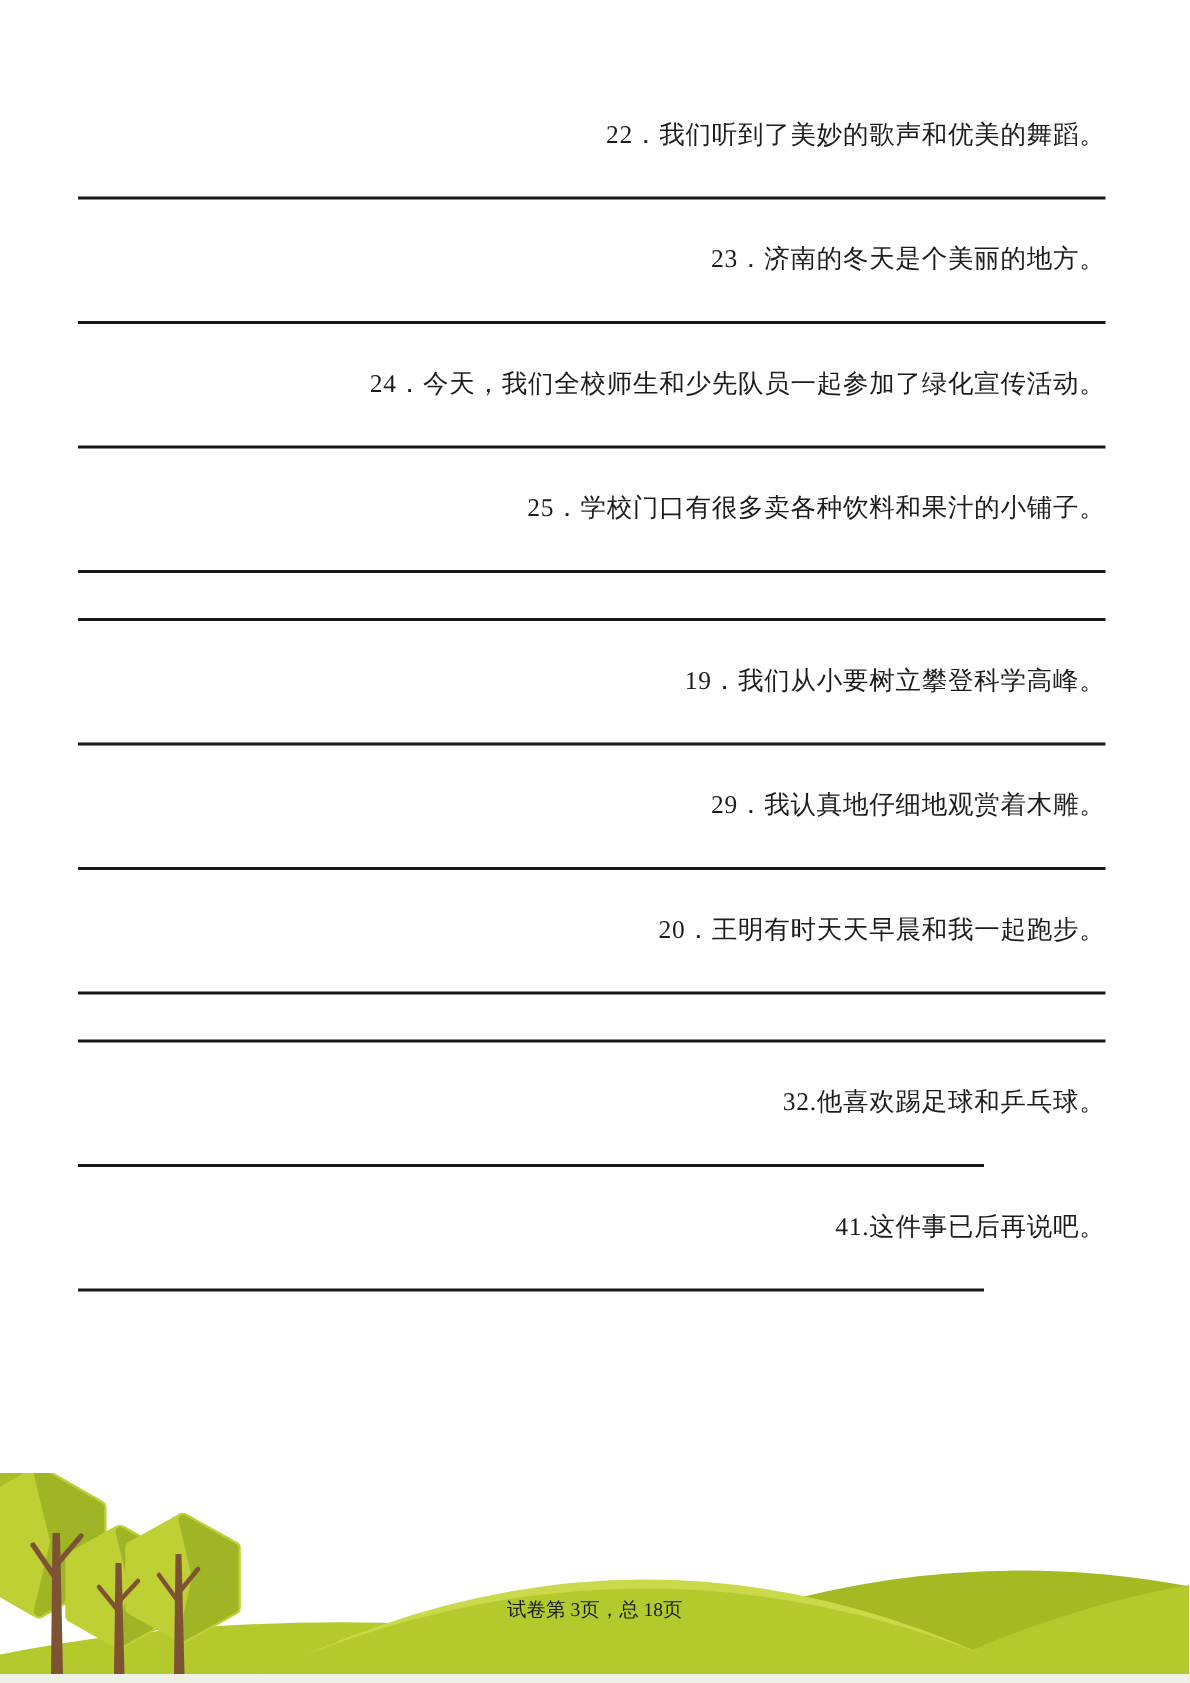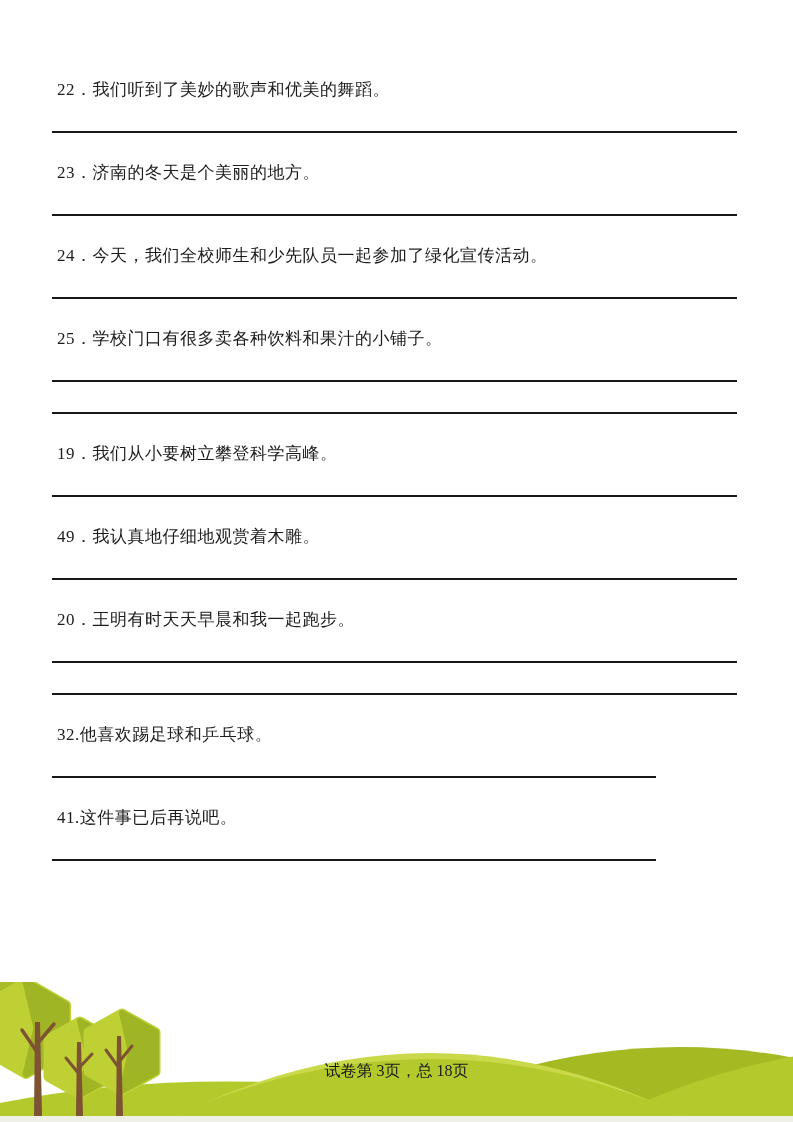--- a/index.html
+++ b/index.html
@@ -11,21 +11,21 @@
     font-family:"Liberation Serif","DejaVu Serif",serif;
     color:#1c1c1c;
   }
   .content{
     position:relative;
     z-index:3;
     padding-top:50px;
     margin-left:52px;
     margin-right:56px;
   }
-  .row{margin:0;}
+  .row{margin:0;text-align:right;}
   .sentence{
     margin:0;
     padding:29px 0 0 5px;
     font-size:17px;
     line-height:22px;
     letter-spacing:0.5px;
     color:#1c1c1c;
   }
   .answer-line{
     margin-top:30px;
@@ -39,21 +39,21 @@
     left:0;right:0;bottom:0;
     height:140px;
     z-index:1;
   }
   .decor svg{display:block;}
   .footer-text{
     position:absolute;
     left:0;right:0;
     bottom:40px;
     text-align:center;
-    font-size:16px;
+    font-size:13px;
     color:#1a1a1a;
     z-index:2;
     font-family:"Liberation Serif","DejaVu Serif",serif;
   }
 </style>
 </head>
 <body>
 
 <div class="page">
 
@@ -83,21 +83,21 @@
       <div class="answer-line"></div>
     </div>
 
     <div class="row">
       <p class="sentence">19．我们从小要树立攀登科学高峰。</p>
       <div class="answer-line"></div>
     </div>
 
 
     <div class="row">
-      <p class="sentence">49．我认真地仔细地观赏着木雕。</p>
+      <p class="sentence">29．我认真地仔细地观赏着木雕。</p>
       <div class="answer-line"></div>
     </div>
 
     <div class="row">
       <p class="sentence">20．王明有时天天早晨和我一起跑步。</p>
       <div class="answer-line"></div>
     </div>
 
     <div class="row">
       <div class="answer-line"></div>

